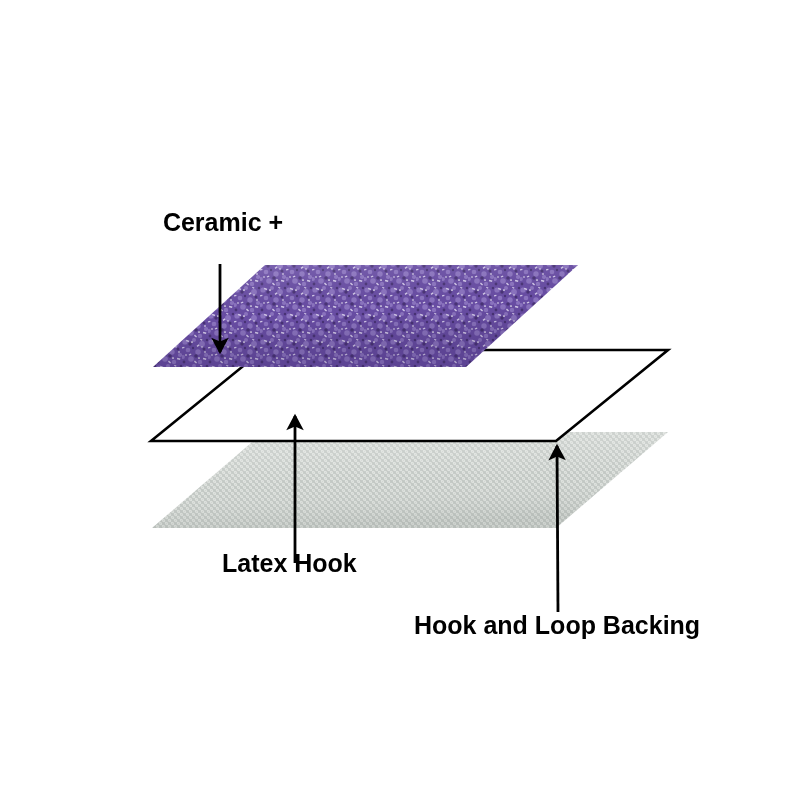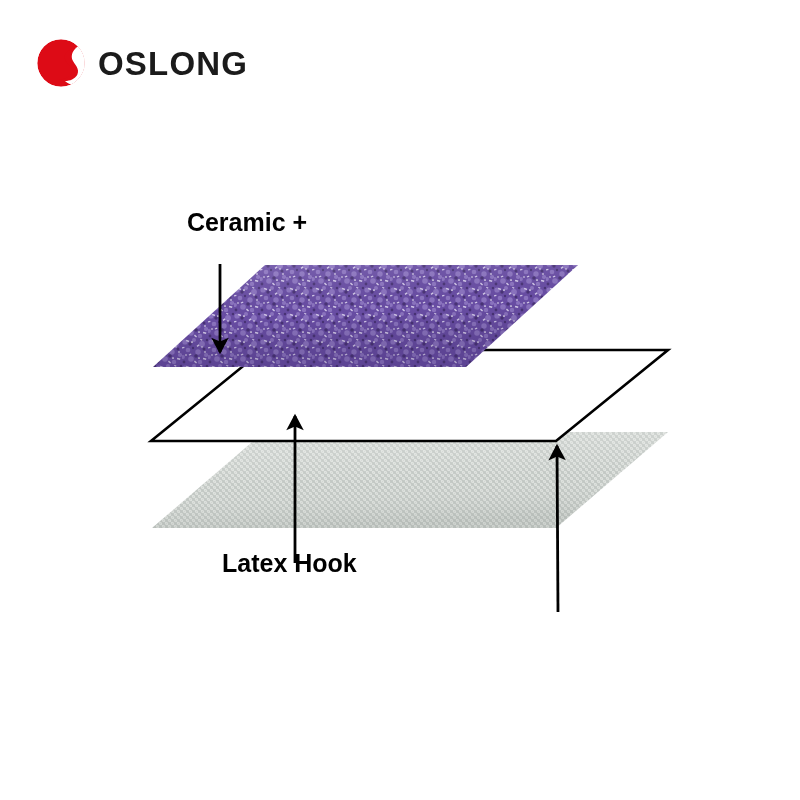--- a/index.html
+++ b/index.html
@@ -59,21 +59,21 @@
   
   .label {
     position: absolute;
     font-family: "Liberation Sans", sans-serif;
     font-weight: 700;
     color: #000000;
     white-space: nowrap;
     line-height: 1.16;
   }
   #label-abrasive {
-    left: 138px;
+    left: 114px;
     top: 208px;
     width: 218px;
     text-align: center;
     font-size: 25px;
   }
   #label-abrasive .l2 { display: block; }
   #label-paper {
     left: 222px;
     top: 549px;
     font-size: 25px;
@@ -82,45 +82,20 @@
     left: 414px;
     top: 611px;
     font-size: 25px;
   }
 </style>
 </head>
 <body>
 
 <div id="page">
 
-  <div id="brand">
-    <svg id="brand-mark" viewBox="0 0 100 100">
-      <defs>
-        <clipPath id="logoClip">
-          <circle cx="50" cy="50" r="44"></circle>
-        </clipPath>
-      </defs>
-      <g clip-path="url(#logoClip)">
-        <circle cx="50" cy="50" r="44" fill="#DD0B16"></circle>
-
-        <path d="M96 16 C 74 18, 64 30, 66 42
-                 C 68 52, 80 56, 80 64
-                 C 80 74, 68 80, 56 82
-                 C 66 92, 84 96, 98 92
-                 L 100 14 Z" fill="#ffffff"></path>
-        <path d="M74 22 C 60 26, 54 36, 58 45
-                 C 61 52, 72 57, 71 65
-                 C 70 74, 58 80, 47 81
-                 C 58 86, 74 82, 80 72
-                 C 86 60, 74 52, 71 44
-                 C 68 35, 72 27, 80 20 Z" fill="#DD0B16"></path>
-      </g>
-    </svg>
-    <span id="brand-name">OSLONG</span>
-  </div>
 
   <svg id="diagram" viewBox="0 0 800 800">
     <defs>
 
       <pattern id="gritTex" width="26" height="26" patternUnits="userSpaceOnUse">
         <rect width="26" height="26" fill="#6B4FA8"></rect>
         <g fill="#8E76C4">
           <circle cx="3" cy="4" r="2.6"></circle>
           <circle cx="12" cy="2" r="2.0"></circle>
           <circle cx="20" cy="6" r="2.9"></circle>
@@ -203,14 +178,15 @@
 
     <line x1="558" y1="612" x2="557" y2="446" stroke="#000000" stroke-width="2.8" marker-end="url(#arrowHead)"></line>
   </svg>
 
   <div class="label" id="label-abrasive">
     <span class="l1">Ceramic +</span>
   </div>
 
   <div class="label" id="label-paper">Latex Hook</div>
 
+  <div class="label" id="label-backing">Hook and Loop Backing</div>
 
 </div>
 
 </body></html>

